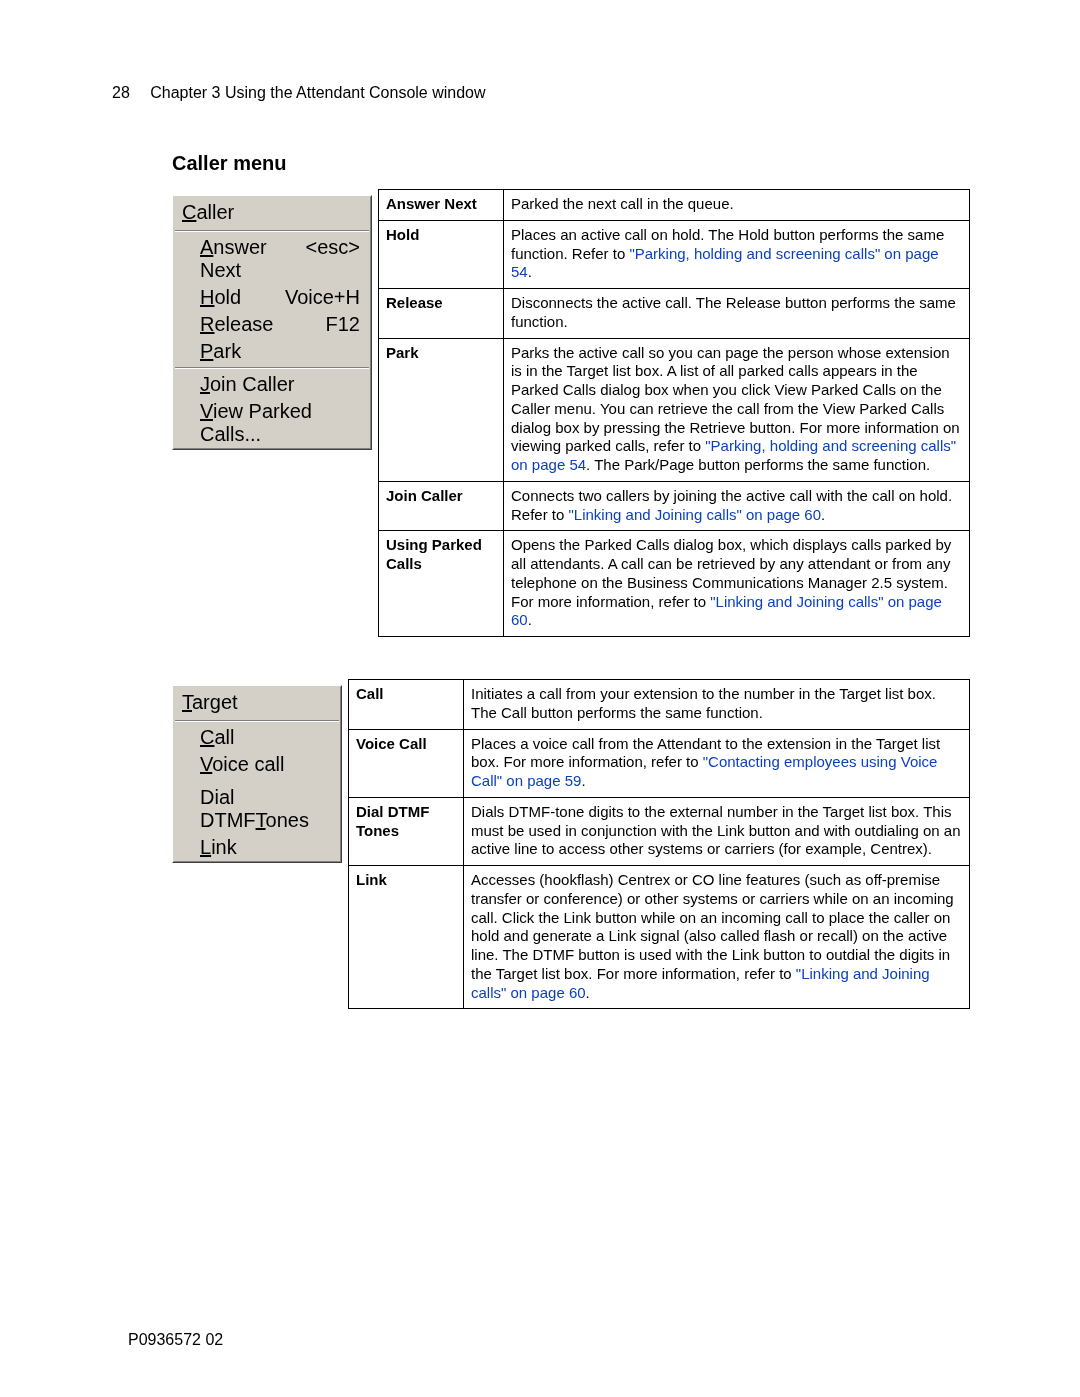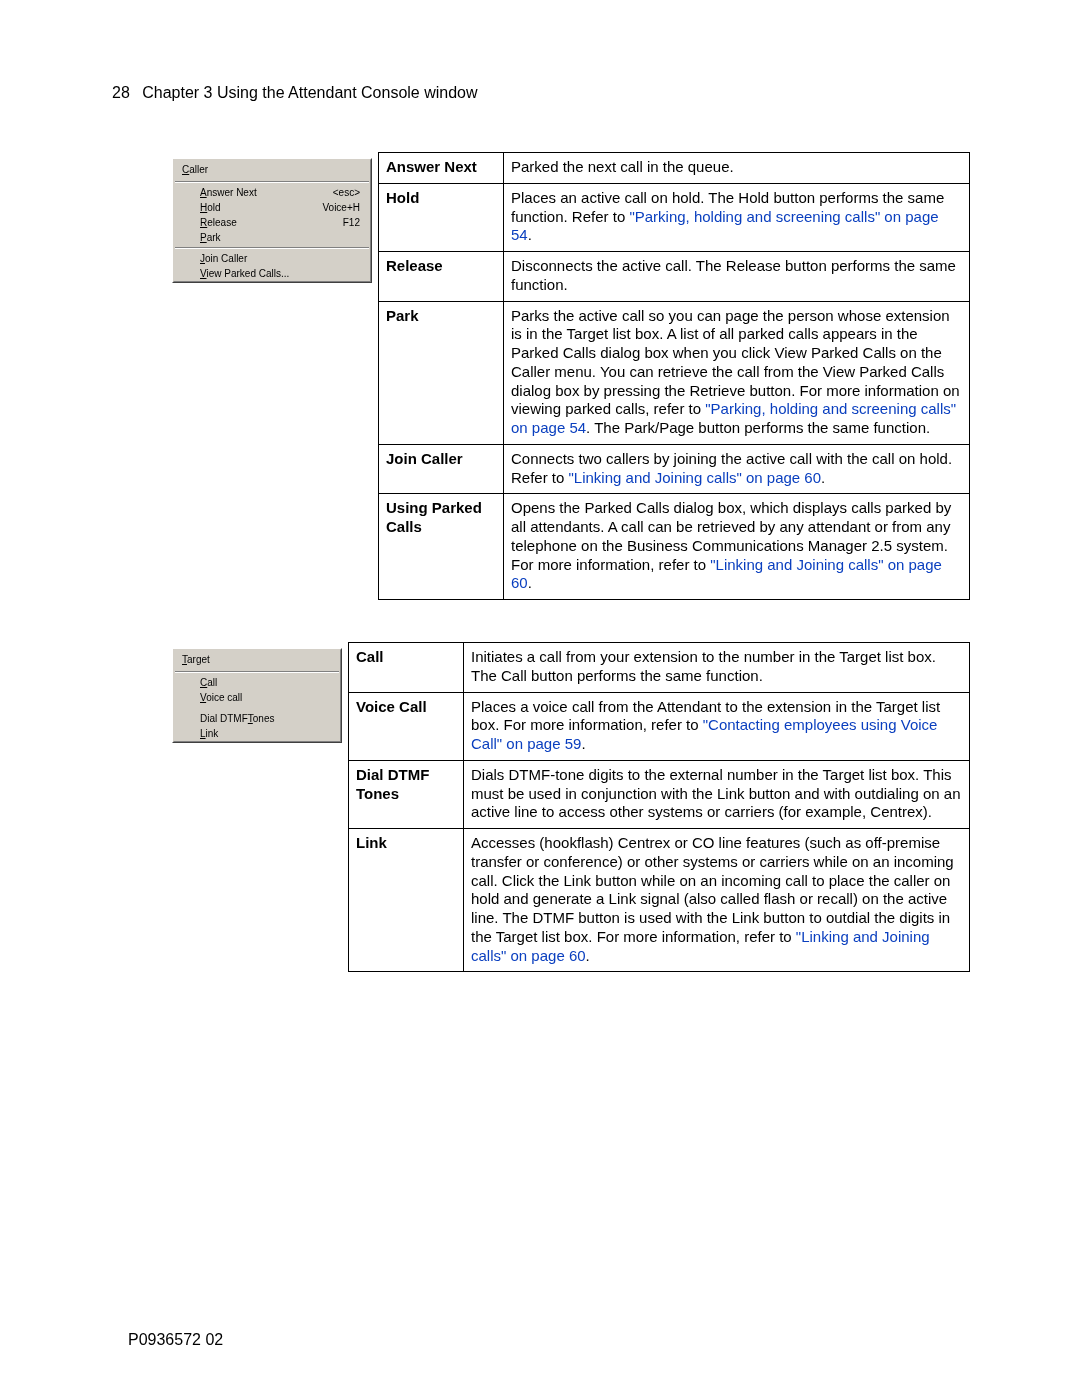--- a/index.html
+++ b/index.html
@@ -14,40 +14,40 @@
     height: 1397px;
     position: relative;
     box-sizing: border-box;
     padding: 84px 110px 40px 110px;
   }
   .header-line {
     font-size: 16px;
     margin-bottom: 50px;
     padding-left: 2px;
   }
-  .header-line .page-num { font-weight: 400; margin-right: 8px; }
+  .header-line .page-num { font-weight: 400; margin-right: 16px; }
   .section-heading {
     font-size: 20px;
     font-weight: bold;
     margin: 0 0 14px 62px;
   }
   .section-block {
     margin-left: 62px;
     margin-bottom: 42px;
     display: flex;
     align-items: flex-start;
   }
   .menu-shot {
     flex: 0 0 200px;
     width: 200px;
     box-sizing: border-box;
     border: 1px solid #000;
     background: #d4d0c8;
     font-family: Tahoma, Arial, sans-serif;
-    font-size: 10px;
+    font-size: 20px;
     margin-top: 6px;
     box-shadow: 1px 1px 0 #808080 inset, -1px -1px 0 #fff inset;
     border-top: 1px solid #fff;
     border-left: 1px solid #fff;
     border-right: 1px solid #404040;
     border-bottom: 1px solid #404040;
   }
   .menu-shot .menu-inner {
     border: 1px solid #808080;
     border-top-color: #d4d0c8;
@@ -99,20 +99,21 @@
 </head>
 <body>
 
 <div class="page">
 
   <div class="header-line">
     <b><span class="page-num">28</span></b>
     <span>Chapter 3  Using the Attendant Console window</span>
   </div>
 
+  <div class="section-heading">Caller menu</div>
 
   <div class="section-block">
 
     <div class="menu-shot">
       <div class="menu-inner">
         <div class="menu-title">
           <span class="uline">C</span><span>aller</span>
         </div>
         <div class="menu-sep"></div>
         <div id="caller-menu-items">

